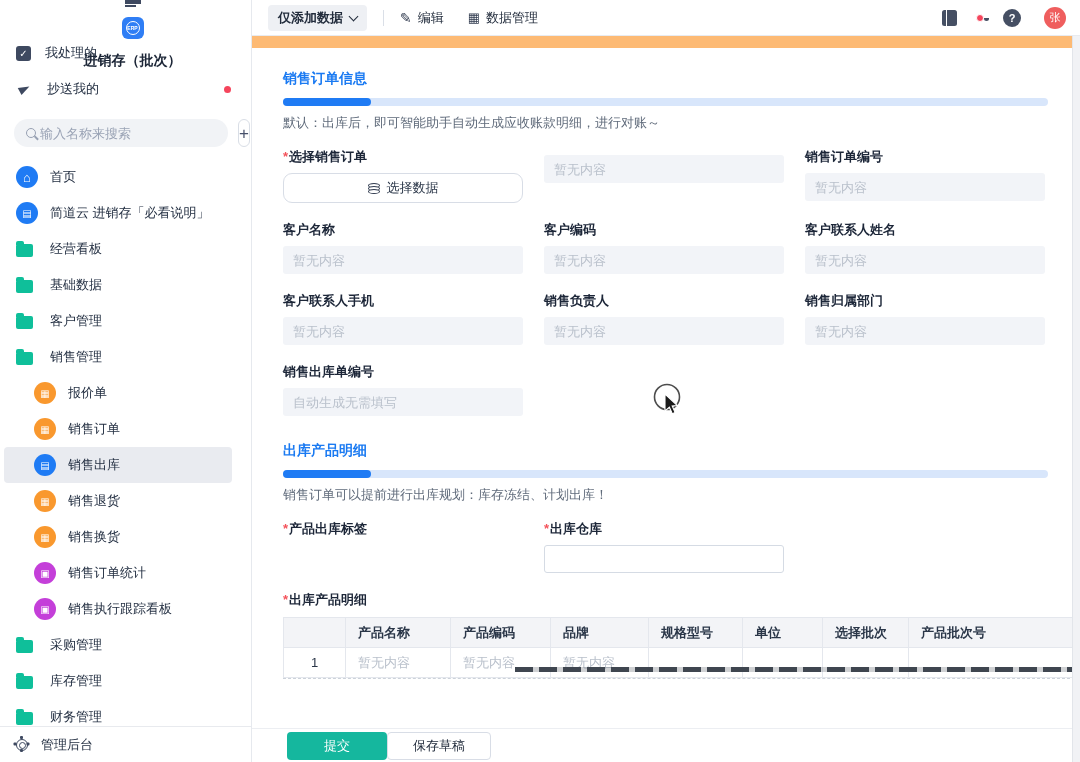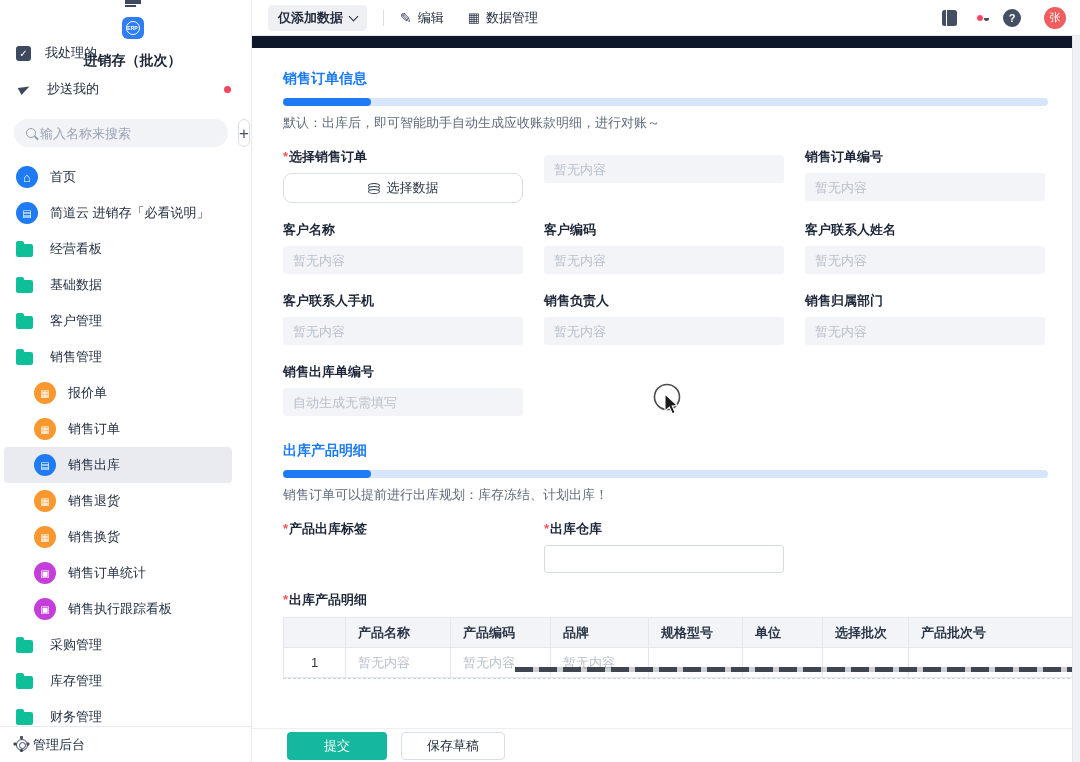--- a/index.html
+++ b/index.html
@@ -32,27 +32,27 @@
   .sb-menu { margin-top:12px; }
   .mi { height:36px; display:flex; align-items:center; gap:12px; padding-left:16px; font-size:13px; color:#232f42; cursor:pointer; }
   .mi.sub { padding-left:34px; }
   .mi.selected { background:#e9ebf0; border-radius:4px; margin:0 19px 0 4px; padding-left:30px; }
   .ci { width:22px; height:22px; border-radius:50%; color:#fff; display:flex; align-items:center; justify-content:center; flex:0 0 auto; font-size:10px; }
   .ci.blue { background:#1f7bf4; } .ci.orange { background:#f9982e; } .ci.purple { background:#c43fd9; }
   .ci .g13 { font-size:13px; line-height:1; }
   .folder-icon { width:17px; height:13px; background:#0fbf9a; border-radius:2px; position:relative; margin:2px 5px 0 0; flex:0 0 auto; }
   .folder-icon::before { content:""; position:absolute; top:-3px; left:0; width:8px; height:4px; background:#0fbf9a; border-radius:2px 2px 0 0; }
 
-  .sb-footer { position:absolute; left:0; right:0; bottom:0; height:36px; background:#fff; border-top:1px solid #e8eaee; display:flex; align-items:center; gap:5px; padding-left:16px; font-size:13px; color:#232f42; cursor:pointer; }
+  .sb-footer { position:absolute; left:0; right:0; bottom:0; height:36px; background:#fff; border-top:1px solid #e8eaee; display:flex; align-items:center; gap:13px; padding-left:16px; font-size:13px; color:#232f42; cursor:pointer; }
   .gear-icon { width:12px; height:12px; border:1.5px solid #3e4960; border-radius:50%; position:relative; flex:0 0 auto; }
   .gear-icon::before { content:""; position:absolute; left:2px; top:2px; width:5px; height:5px; border:1.5px solid #3e4960; border-radius:50%; }
   .gear-icon::after { content:""; position:absolute; width:3px; height:3px; background:#3e4960; border-radius:1px; top:-4px; left:3px; box-shadow:0 13px 0 #3e4960, -6.5px 6.5px 0 #3e4960, 6.5px 6.5px 0 #3e4960; }
 
   
-  .main { position:absolute; left:252px; top:0; right:0; bottom:0; background:#0f172a; }
+  .main { position:absolute; left:252px; top:0; right:0; bottom:0; background:#fdba74; }
   .topbar { position:absolute; top:0; left:0; right:0; height:36px; background:#fff; border-bottom:1px solid #e8ebf0; display:flex; align-items:center; padding:0 14px 0 16px; z-index:4; }
   .mode-btn { height:26px; background:#eef0f4; border:0; border-radius:4px; padding:0 10px; font-size:13px; font-weight:700; color:#222c3c; display:flex; align-items:center; gap:7px; cursor:pointer; }
   .chev-down { width:7px; height:7px; border-right:1.5px solid #222c3c; border-bottom:1.5px solid #222c3c; transform:rotate(45deg); margin-top:-3px; }
   .tb-div { width:1px; height:16px; background:#dadfe7; margin:0 16px; }
   .tb-act { display:flex; align-items:center; gap:6px; font-size:13px; color:#222c3c; cursor:pointer; margin-right:24px; }
   .pencil-icon { font-size:14px; color:#323c50; line-height:1; }
   .grid-glyph { font-size:13px; color:#323c50; line-height:1; }
   .tb-right { margin-left:auto; display:flex; align-items:center; gap:23px; }
   .book-icon { width:15px; height:16px; background:#454f63; border-radius:2.5px; position:relative; cursor:pointer; }
   .book-icon::after { content:""; position:absolute; left:3.5px; top:0; bottom:0; width:1.5px; background:#fff; }
@@ -92,21 +92,21 @@
   .tbl-label { margin-top:18px; }
   .table-wrap { margin-top:8px; position:relative; width:797px; border-bottom:1px dashed #ccd2da; }
   table { border-collapse:collapse; table-layout:fixed; width:797px; font-size:13px; }
   th, td { border:1px solid #e4e7ed; height:30px; padding:0 12px; text-align:left; overflow:hidden; white-space:nowrap; }
   th { background:#f3f4f7; font-weight:700; color:#2a3648; font-size:13px; }
   td { color:#b9c0cb; background:#fff; }
   td.idx { color:#2a3648; text-align:center; padding:0; }
   th.c { padding:0; }
   .artifact { position:absolute; left:232px; width:565px; height:5px; bottom:6px; background:repeating-linear-gradient(90deg,#3f4650 0 18px, rgba(63,70,80,.25) 18px 24px); z-index:3; }
 
-  .action-bar { position:absolute; left:0; bottom:0; width:820px; height:34px; background:#fff; border-top:1px solid #eceef2; display:flex; align-items:center; gap:14px; padding-left:35px; z-index:6; }
+  .action-bar { position:absolute; left:0; bottom:0; width:820px; height:34px; background:#fff; border-top:1px solid #eceef2; display:flex; align-items:center; gap:0; padding-left:35px; z-index:6; }
   .btn-submit { width:100px; height:28px; background:#15b79e; color:#fff; border:0; border-radius:4px; font-size:13px; cursor:pointer; }
   .btn-draft { width:104px; height:28px; background:#fff; color:#222c3c; border:1px solid #d8dde6; border-radius:4px; font-size:13px; cursor:pointer; }
 
   .scroll-strip { position:absolute; top:36px; right:0; width:8px; bottom:0; background:#f1f2f5; border-left:1px solid #e2e5ea; }
 
   .cursor-ind { position:absolute; left:398px; top:334px; width:34px; height:40px; z-index:8; pointer-events:none; }
 </style>
 </head>
 <body>
 

